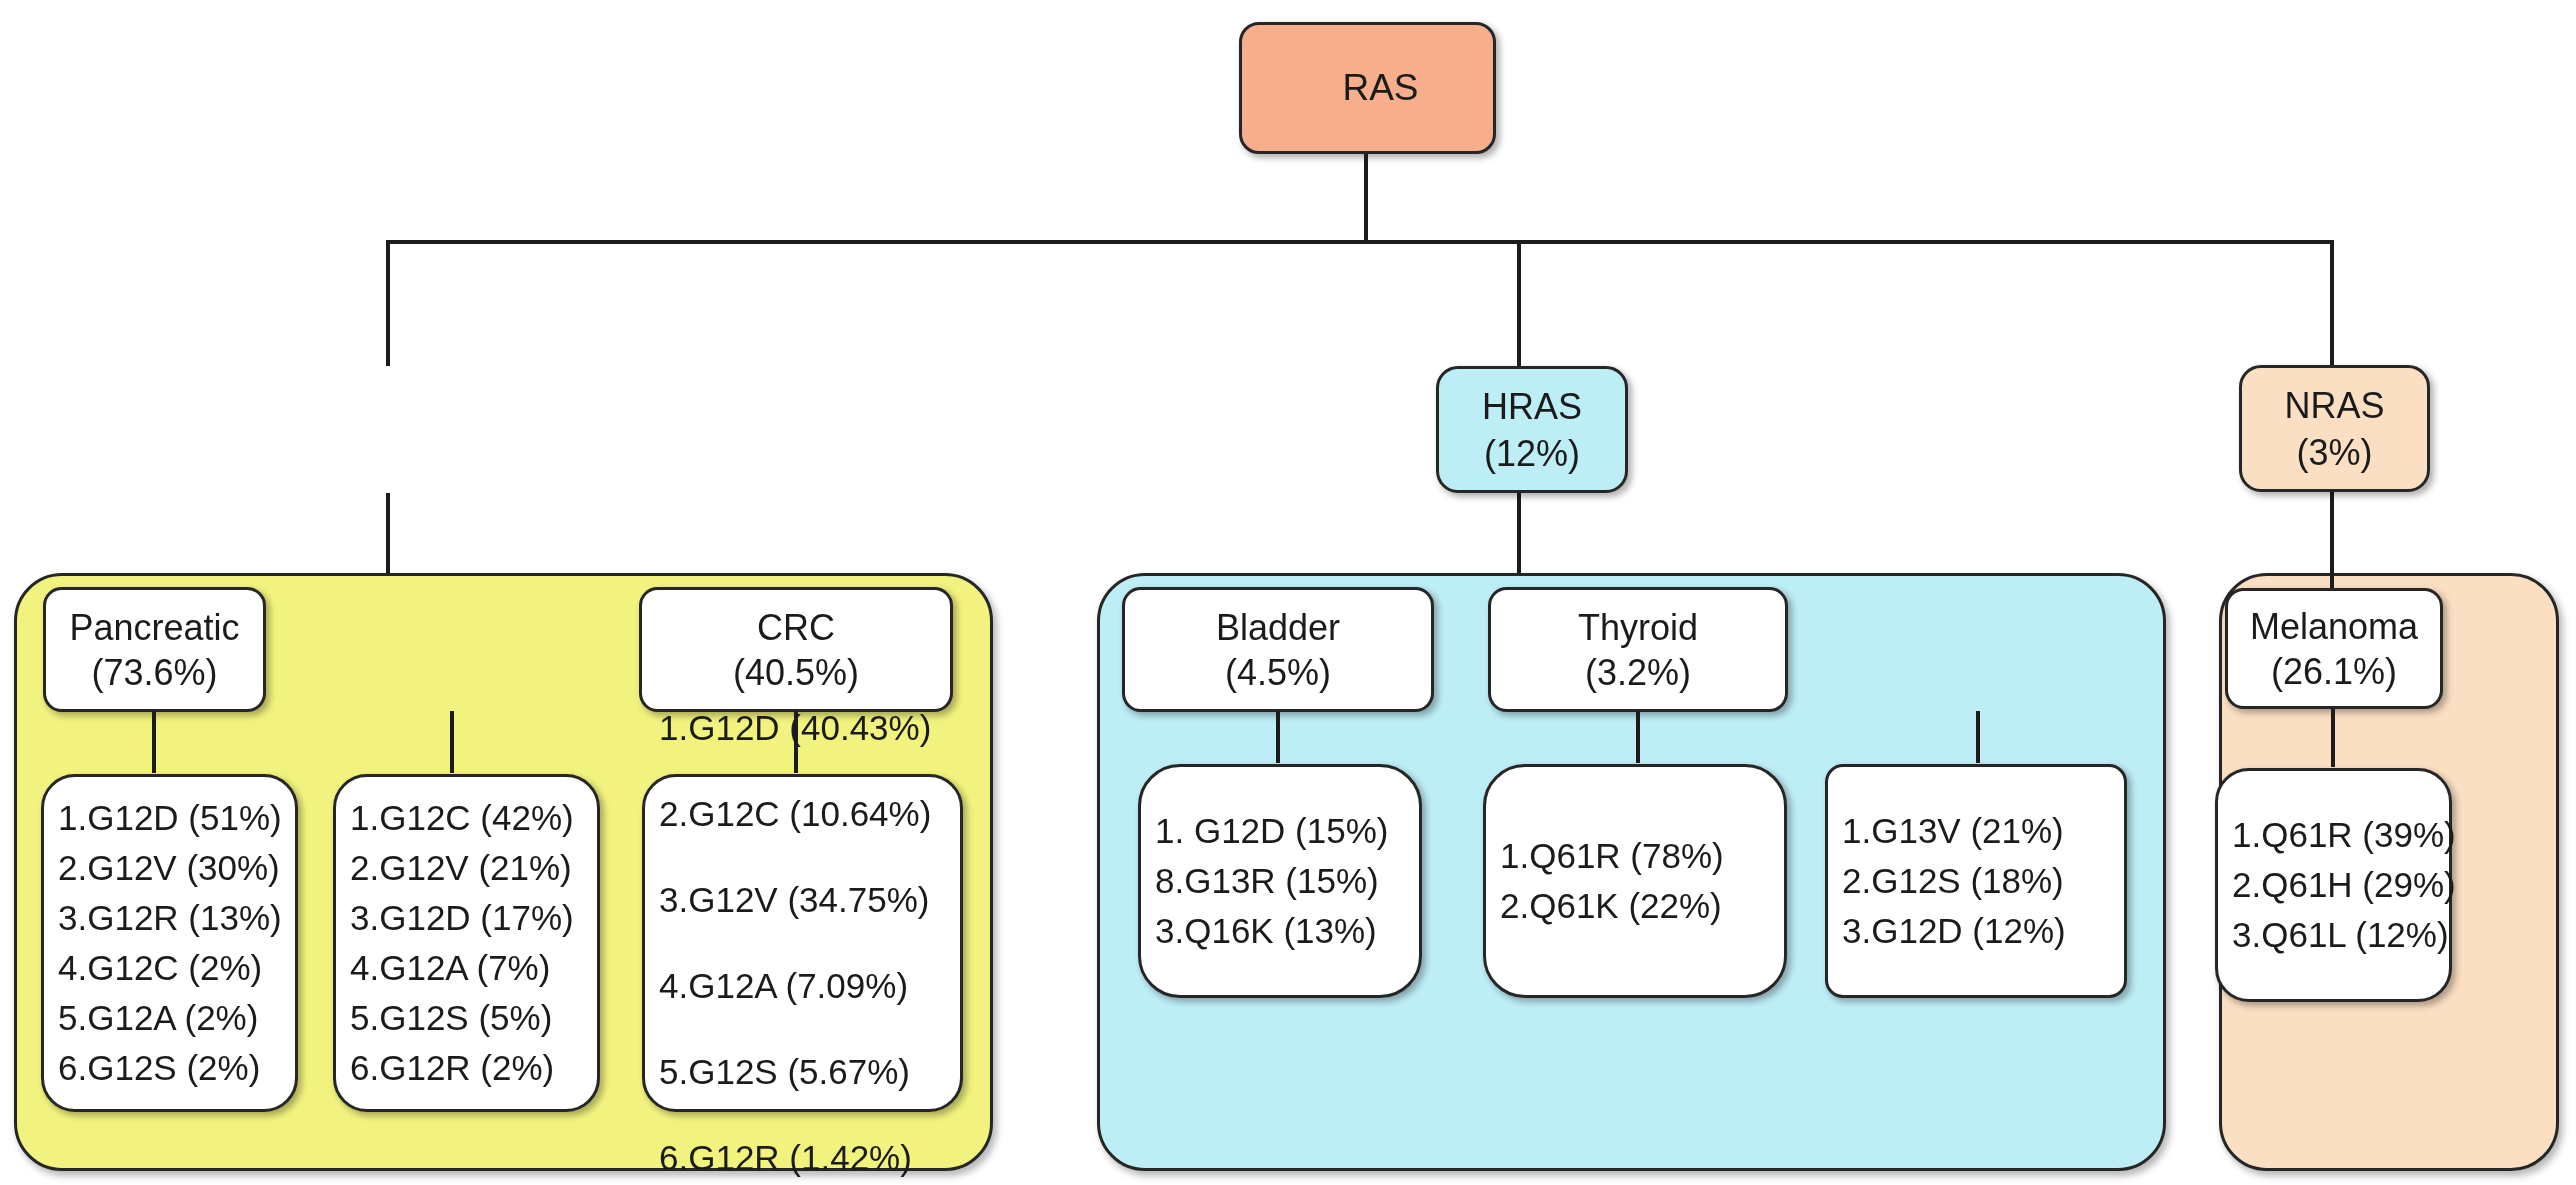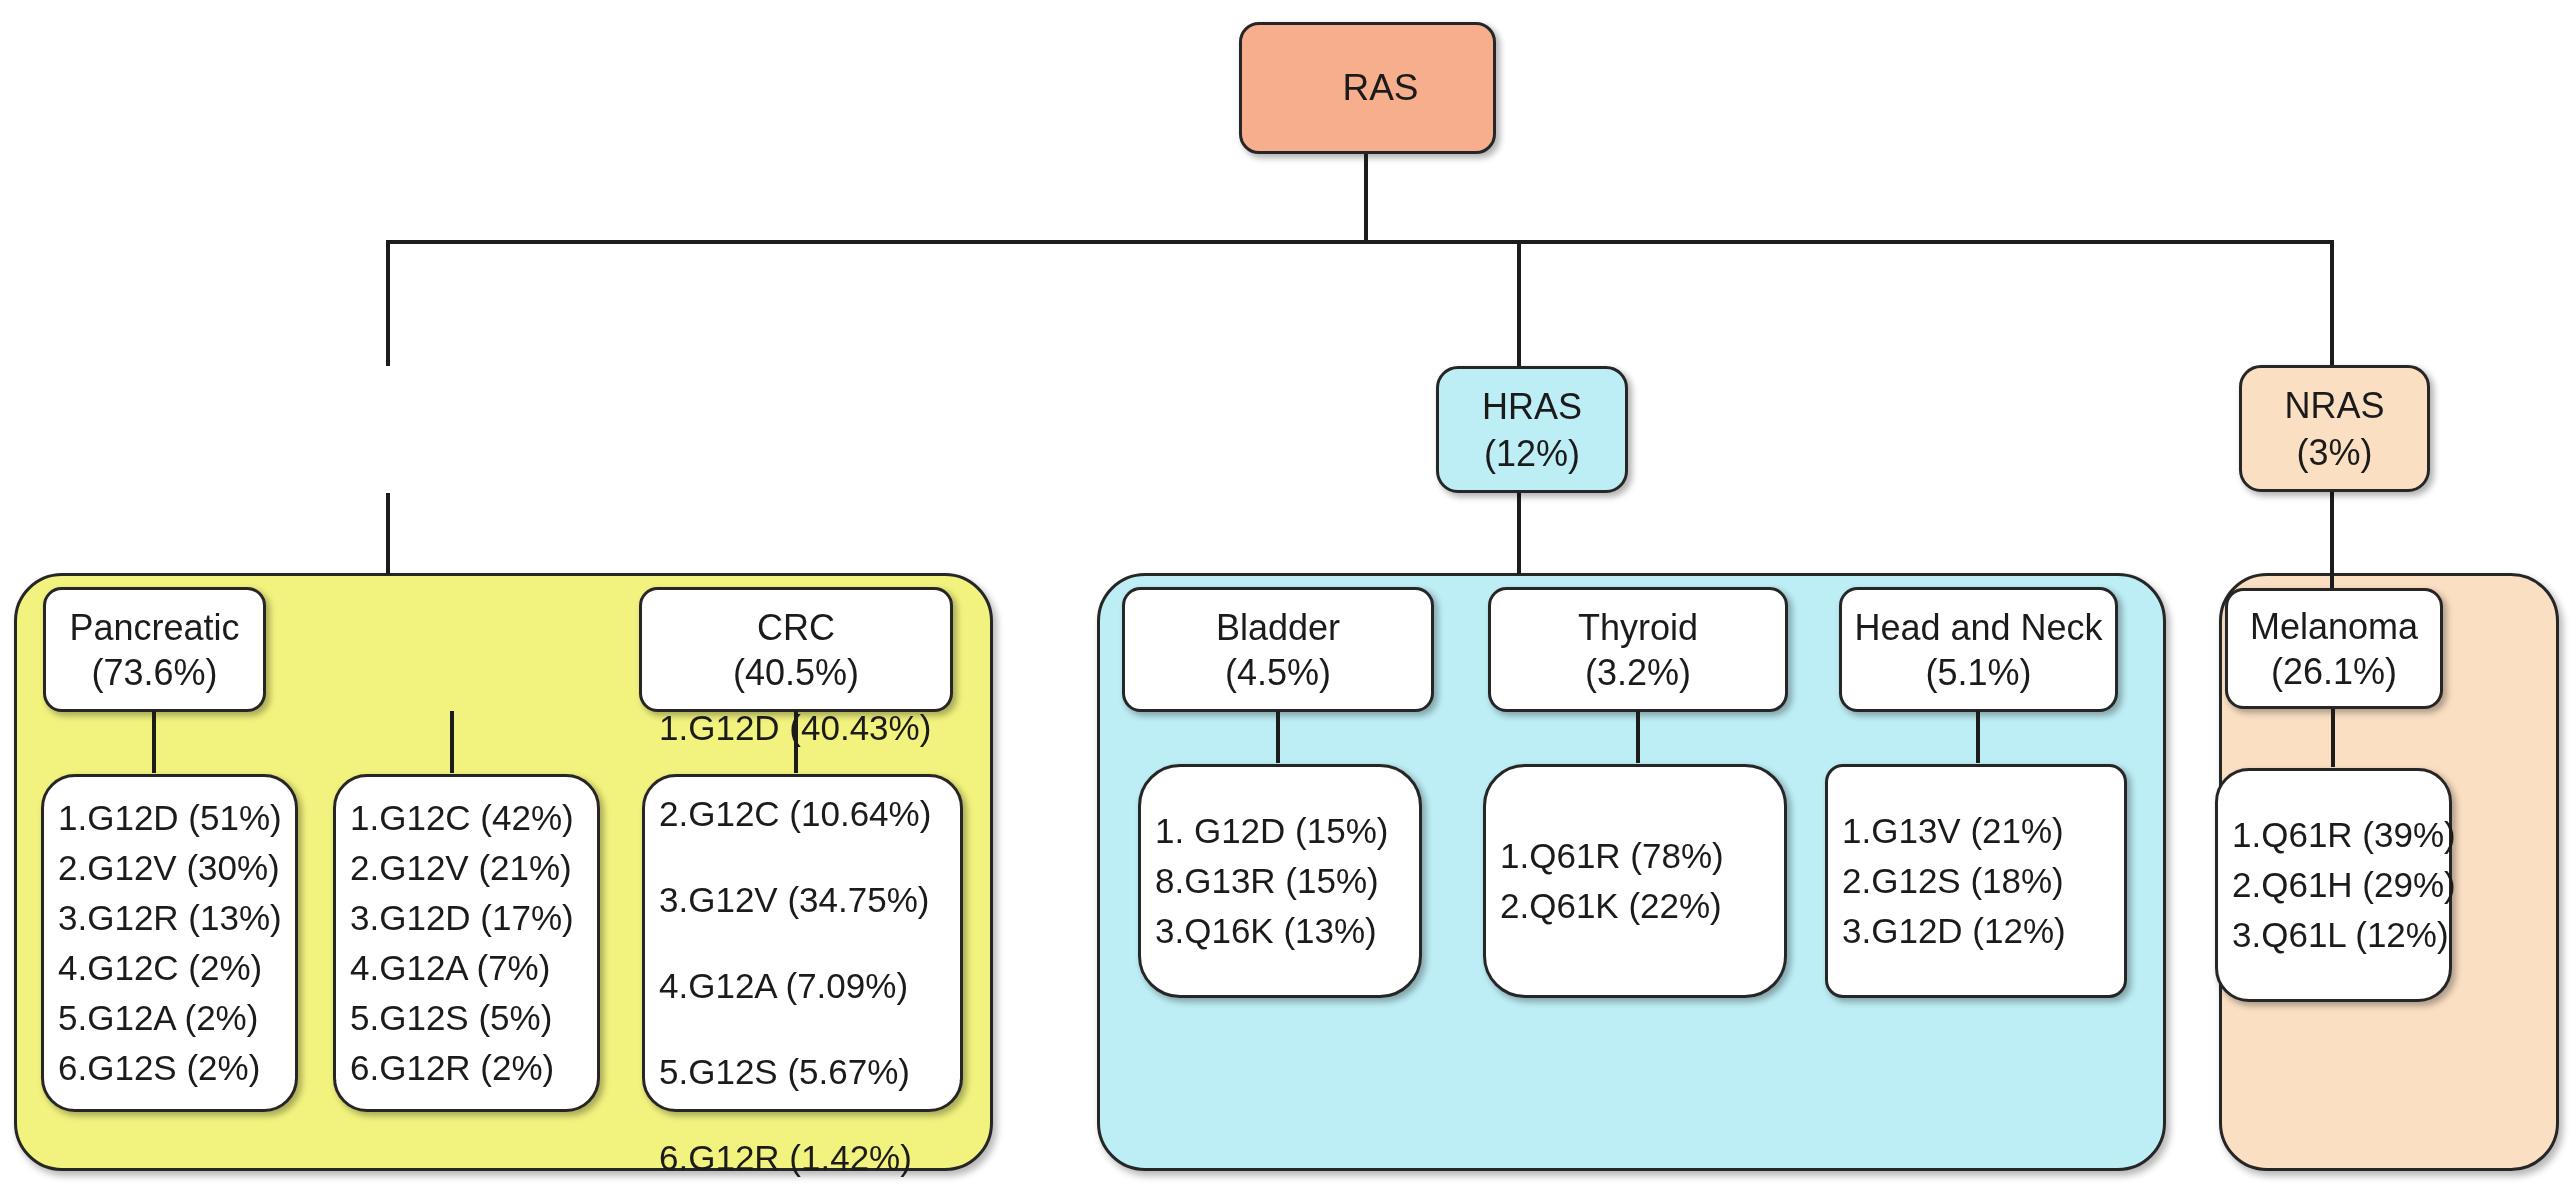--- a/index.html
+++ b/index.html
@@ -119,24 +119,20 @@
   <div class="box tissue-box" style="left:1488px; top:587px; width:300px; height:125px;">
     <div>Thyroid</div>
     <div>(3.2%)</div>
   </div>
   <div class="line" style="left:1636px; top:711px; width:3.9px; height:52px;"></div>
   <div class="box mut-box r-big" style="left:1483px; top:764px; width:304px; height:234px;">
       <div class="mline">1.Q61R (78%)</div>
       <div class="mline">2.Q61K (22%)</div>
     </div>
 
-  <div class="box tissue-box" style="left:1839px; top:587px; width:279px; height:125px;">
-    <div>Head and Neck</div>
-    <div>(5.1%)</div>
-  </div>
   <div class="line" style="left:1976px; top:711px; width:3.9px; height:52px;"></div>
   <div class="box mut-box r-big" style="left:1825px; top:764px; width:302px; height:234px;border-radius:18px;">
       <div class="mline">1.G13V (21%)</div>
       <div class="mline">2.G12S (18%)</div>
       <div class="mline">3.G12D (12%)</div>
     </div>
 
   <div class="box tissue-box" style="left:2225px; top:588px; width:218px; height:121px;">
     <div>Melanoma</div>
     <div>(26.1%)</div>

